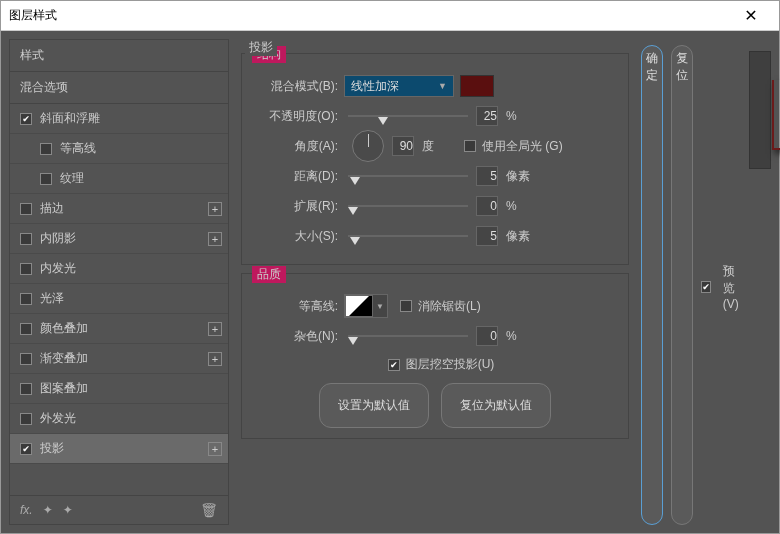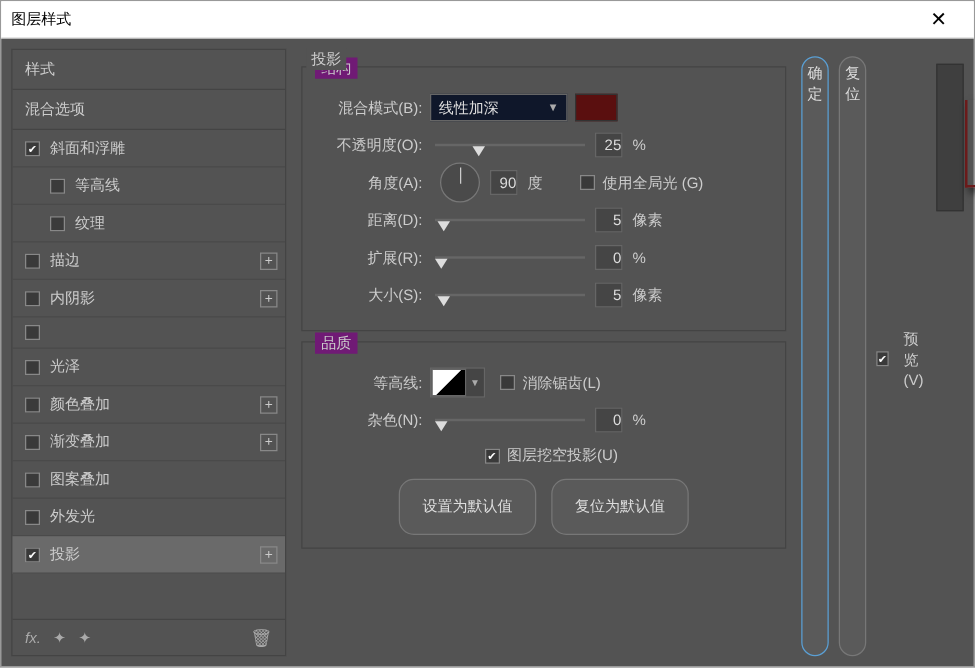--- a/index.html
+++ b/index.html
@@ -18,24 +18,24 @@
 .sidebar-item .cb { width: 12px; height: 12px; border: 1px solid #888; background: #3a3a3a; margin-right: 8px; display: flex; align-items: center; justify-content: center; font-size: 9px; color: #fff; }
 .sidebar-item .cb.checked::after { content: "✔"; }
 .sidebar-item .label { flex: 1; }
 .sidebar-item .plus { width: 14px; height: 14px; border: 1px solid #888; display: flex; align-items: center; justify-content: center; color: #ccc; font-size: 11px; }
 .sidebar-spacer { flex: 1; }
 .sidebar-footer { display: flex; align-items: center; padding: 6px 10px; gap: 10px; color: #aaa; border-top: 1px solid #444; }
 .sidebar-footer .spacer { flex: 1; }
 .main { flex: 1; position: relative; color: #ccc; }
 .section-label { position: absolute; left: 8px; top: 0; background: #535353; padding: 0 4px; z-index: 2; color: #ccc; }
 .fieldset { border: 1px solid #444; margin: 8px 4px 0 4px; padding: 14px 12px 10px 12px; position: relative; }
-.fieldset-label { position: absolute; top: -8px; left: 10px; background: #701a75; padding: 0 5px; color: #ccc; }
+.fieldset-label { position: absolute; top: -8px; left: 10px; background: #be185d; padding: 0 5px; color: #ccc; }
 .row { display: flex; align-items: center; margin: 6px 0; height: 24px; }
 .row-label { width: 90px; text-align: right; color: #ccc; padding-right: 6px; }
-.select { width: 110px; height: 22px; background: #0f172a; border: 1px solid #666; color: #ddd; display: flex; align-items: center; padding: 0 6px; justify-content: space-between; }
+.select { width: 110px; height: 22px; background: #0c4a6e; border: 1px solid #666; color: #ddd; display: flex; align-items: center; padding: 0 6px; justify-content: space-between; }
 .select .chev { font-size: 9px; color: #aaa; }
 .color-swatch { width: 34px; height: 22px; background: #5a0f0f; border: 1px solid #333; margin-left: 6px; }
 .slider { flex: 1; max-width: 120px; height: 22px; display: flex; align-items: center; position: relative; margin: 0 8px 0 4px; }
 .slider-track { width: 100%; height: 2px; background: #666; position: relative; }
 .slider-thumb { position: absolute; width: 0; height: 0; border-left: 5px solid transparent; border-right: 5px solid transparent; border-top: 8px solid #ddd; top: 2px; }
 .numbox { width: 22px; height: 20px; background: #454545; border: 1px solid #666; color: #ddd; text-align: right; line-height: 18px; }
 .unit { margin-left: 8px; color: #ccc; width: 30px; }
 .angle-dial { width: 32px; height: 32px; border: 1px solid #777; border-radius: 50%; background: #4a4a4a; position: relative; margin: 0 8px; }
 .angle-dial::after { content: ""; position: absolute; width: 1px; height: 13px; background: #ccc; left: 50%; top: 3px; transform-origin: bottom center; }
 .inline-cb { width: 12px; height: 12px; border: 1px solid #888; background: #3a3a3a; margin: 0 6px 0 12px; display: inline-flex; align-items: center; justify-content: center; font-size: 9px; }
@@ -85,20 +85,21 @@
             <span class="label">描边</span>
             <span class="plus">+</span>
           </div>
           <div class="sidebar-item">
             <span class="cb"></span>
             <span class="label">内阴影</span>
             <span class="plus">+</span>
           </div>
           <div class="sidebar-item">
             <span class="cb"></span>
+            <span class="label">内发光</span>
           </div>
           <div class="sidebar-item">
             <span class="cb"></span>
             <span class="label">光泽</span>
           </div>
           <div class="sidebar-item">
             <span class="cb"></span>
             <span class="label">颜色叠加</span>
             <span class="plus">+</span>
           </div>

